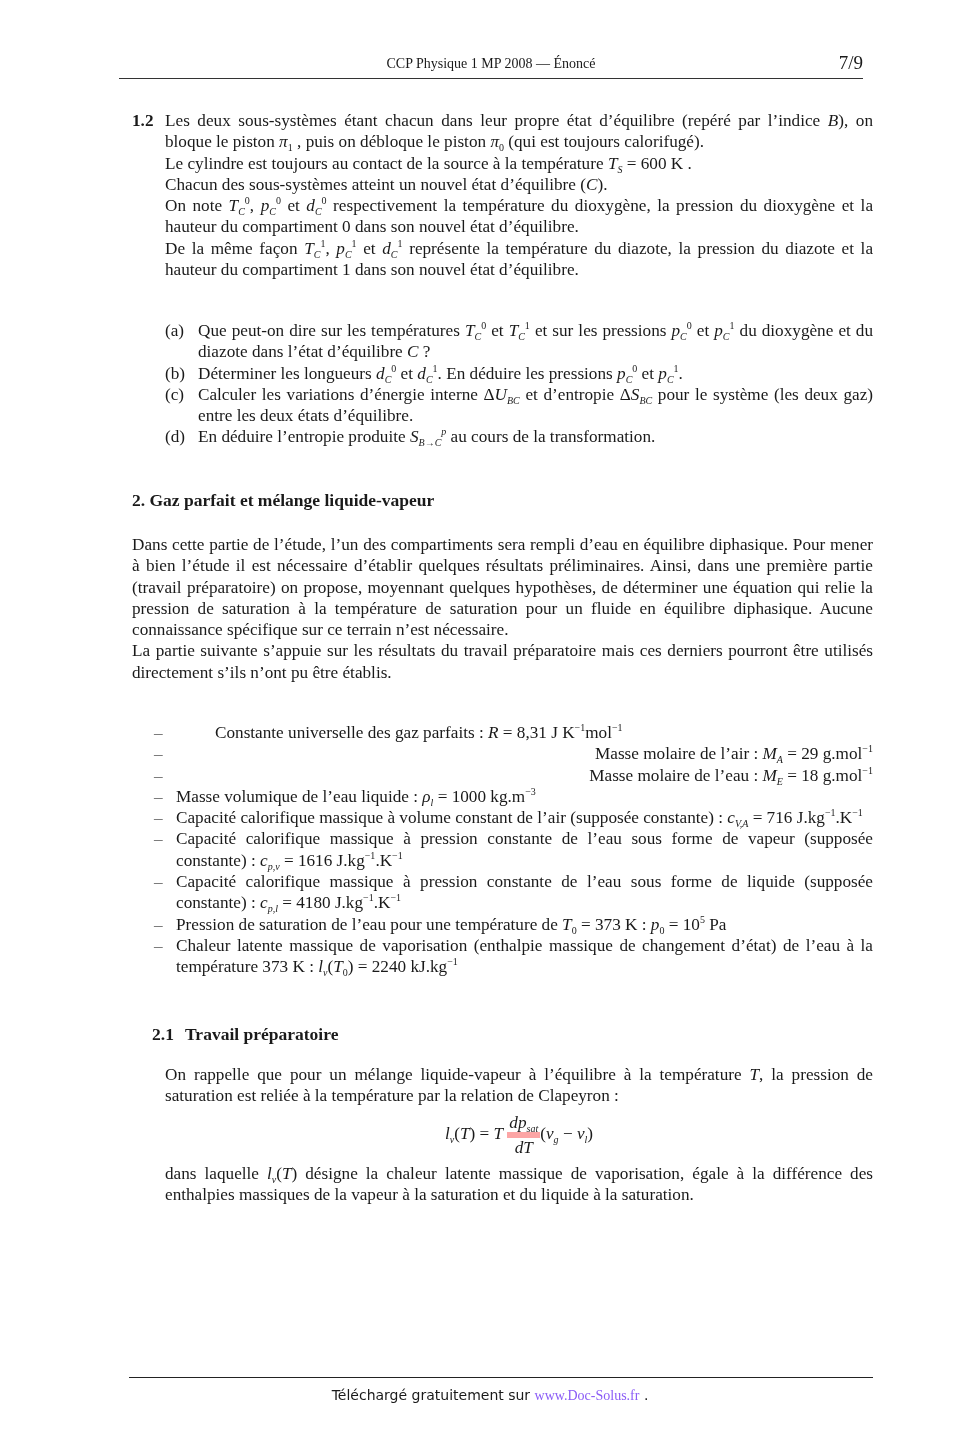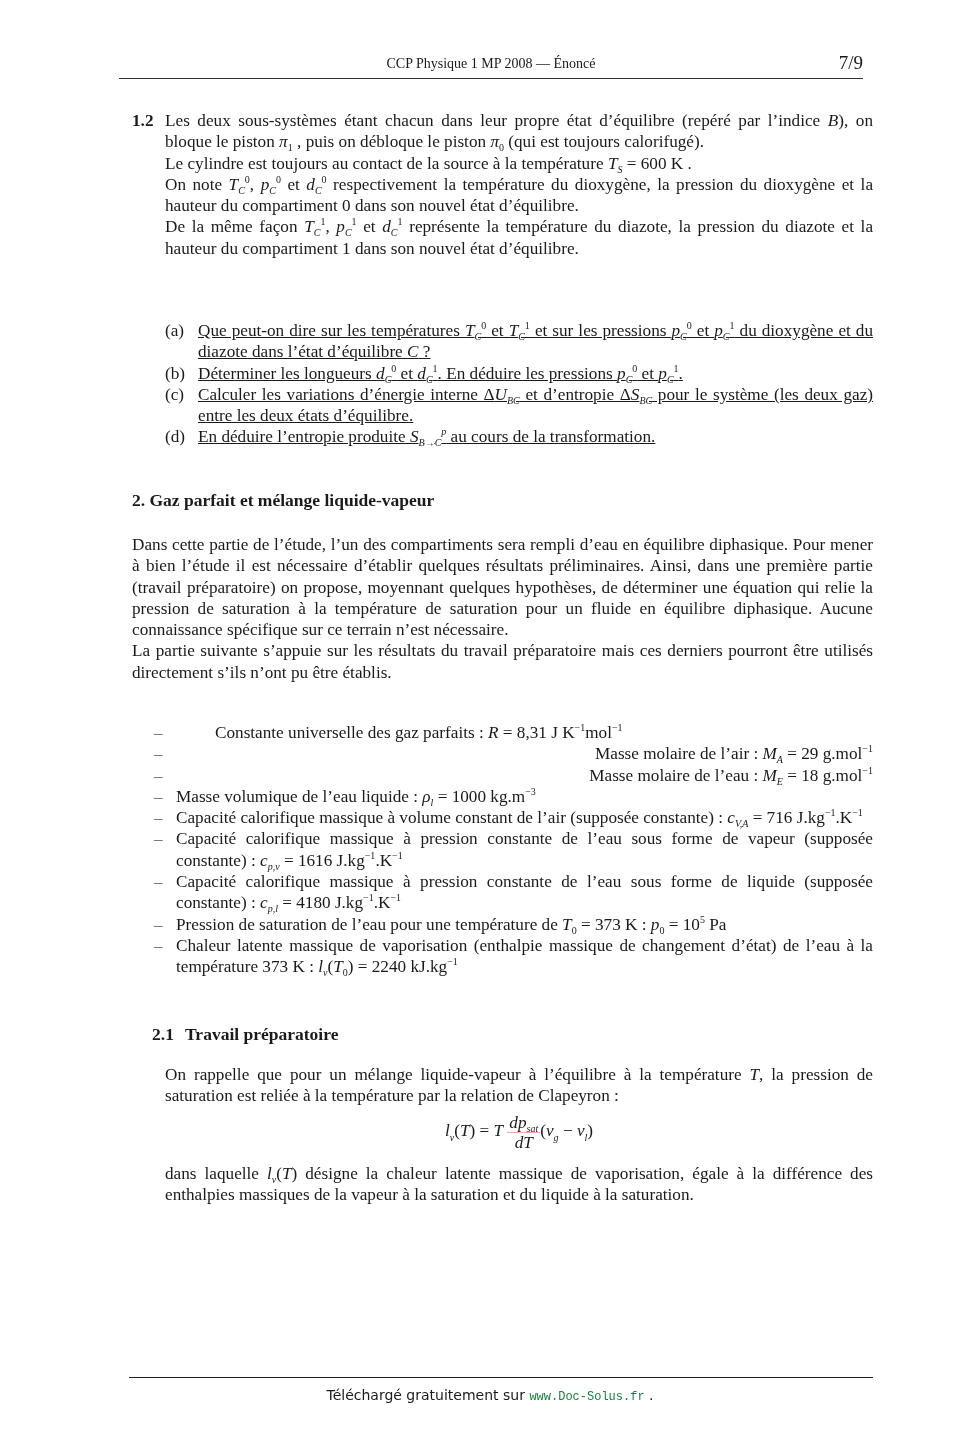--- a/index.html
+++ b/index.html
@@ -24,58 +24,59 @@
     font-family: "Liberation Serif", serif; font-size: 17.2px; line-height: 21.3px;
     text-align: justify;
   }
   .blk { position: absolute; left: 0; right: 0; }
   .num { font-weight: bold; }
   .indent { padding-left: 33px; }
   .hang { padding-left: 33px; text-indent: -33px; }
   .qlist { padding-left: 33px; }
   .q { display: flex; }
   .q .qlbl { width: 33px; flex: none; }
-  .q .qtxt { flex: 1; text-align: justify; text-decoration: underline; }
+  .q .qtxt { flex: 1; text-align: justify; }
   .sec-title { font-weight: bold; font-size: 17.5px; }
   .bullets { padding-left: 22px; }
   .b { display: flex; }
   .b .dash { width: 22px; flex: none; color: #666; margin-left: -0px; }
   .b .btxt { flex: 1; text-align: justify; }
   i, .m { font-style: italic; }
   sub, sup { font-size: 10px; line-height: 0; }
   .formula {
     text-align: center; font-size: 17.2px; position: relative; height: 42px;
   }
   .frac { display: inline-block; vertical-align: middle; text-align: center; }
-  .frac .n { display: block; border-bottom: 1px solid #fca5a5; padding: 0 2px; line-height: 19px;}
+  .frac .n { display: block; border-bottom: 6px solid #fca5a5; padding: 0 2px; line-height: 19px;}
   .frac .d { display: block; line-height: 19px; }
   .footer-rule {
     position: absolute; left: 129px; top: 1377px; width: 744px; border-top: 1.2px solid #222;
   }
   .footer {
     position: absolute; left: 0; right: 0; top: 1387px; text-align: center;
     font-family: "DejaVu Sans", sans-serif; font-size: 14px;
   }
-  .footer .link { font-family: Liberation Mono, monospace; color: #15803d; font-size: 12px; }
+  .footer .link { font-family: Liberation Serif, serif; color: #8b5cf6; font-size: 14px; }
 </style>
 </head>
 <body>
 
 <div class="page-header">
   <span class="hdr-title">CCP Physique 1 MP 2008 — Énoncé</span>
   <span class="hdr-page">7/9</span>
 </div>
 
 <div class="content" style="top:0;">
 
   <div class="blk" style="top:110px;">
     <div class="hang">
       <span class="num" style="display:inline-block;width:33px;text-indent:0;">1.2</span><span>Les deux sous-systèmes étant chacun dans leur propre état d’équilibre (repéré par l’indice <i>B</i>), on bloque le piston <i>π</i><sub>1</sub> , puis on débloque le piston <i>π</i><sub>0</sub> (qui est toujours calorifugé).</span>
     </div>
     <div class="indent">Le cylindre est toujours au contact de la source à la température <i>T</i><sub><i>S</i></sub> = 600 K .</div>
+    <div class="indent">Chacun des sous-systèmes atteint un nouvel état d’équilibre (<i>C</i>).</div>
     <div class="indent">On note <i>T</i><sub><i>C</i></sub><sup>0</sup>, <i>p</i><sub><i>C</i></sub><sup>0</sup> et <i>d</i><sub><i>C</i></sub><sup>0</sup> respectivement la température du dioxygène, la pression du dioxygène et la hauteur du compartiment 0 dans son nouvel état d’équilibre.</div>
     <div class="indent">De la même façon <i>T</i><sub><i>C</i></sub><sup>1</sup>, <i>p</i><sub><i>C</i></sub><sup>1</sup> et <i>d</i><sub><i>C</i></sub><sup>1</sup> représente la température du diazote, la pression du diazote et la hauteur du compartiment 1 dans son nouvel état d’équilibre.</div>
   </div>
 
   <div class="blk qlist" style="top:320px;">
     <div class="q">
       <span class="qlbl">(a)</span>
       <span class="qtxt">Que peut-on dire sur les températures <i>T</i><sub><i>C</i></sub><sup>0</sup> et <i>T</i><sub><i>C</i></sub><sup>1</sup> et sur les pressions <i>p</i><sub><i>C</i></sub><sup>0</sup> et <i>p</i><sub><i>C</i></sub><sup>1</sup> du dioxygène et du diazote dans l’état d’équilibre <i>C</i> ?</span>
     </div>
     <div class="q">

